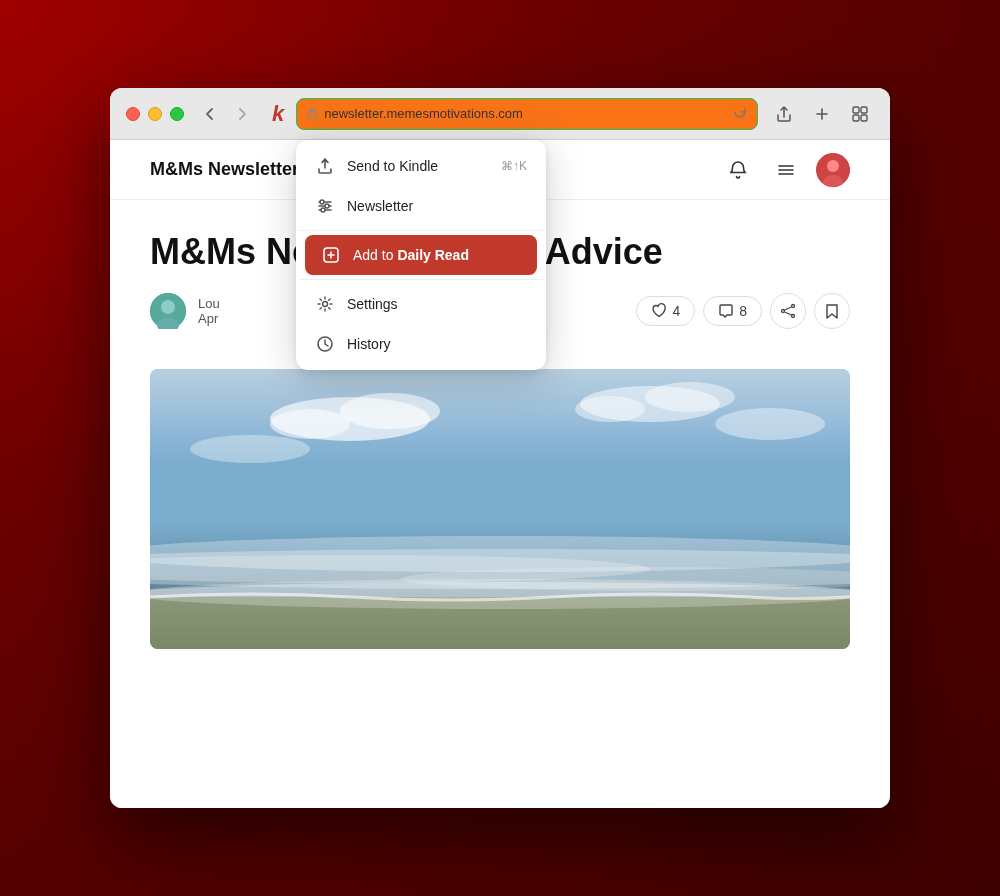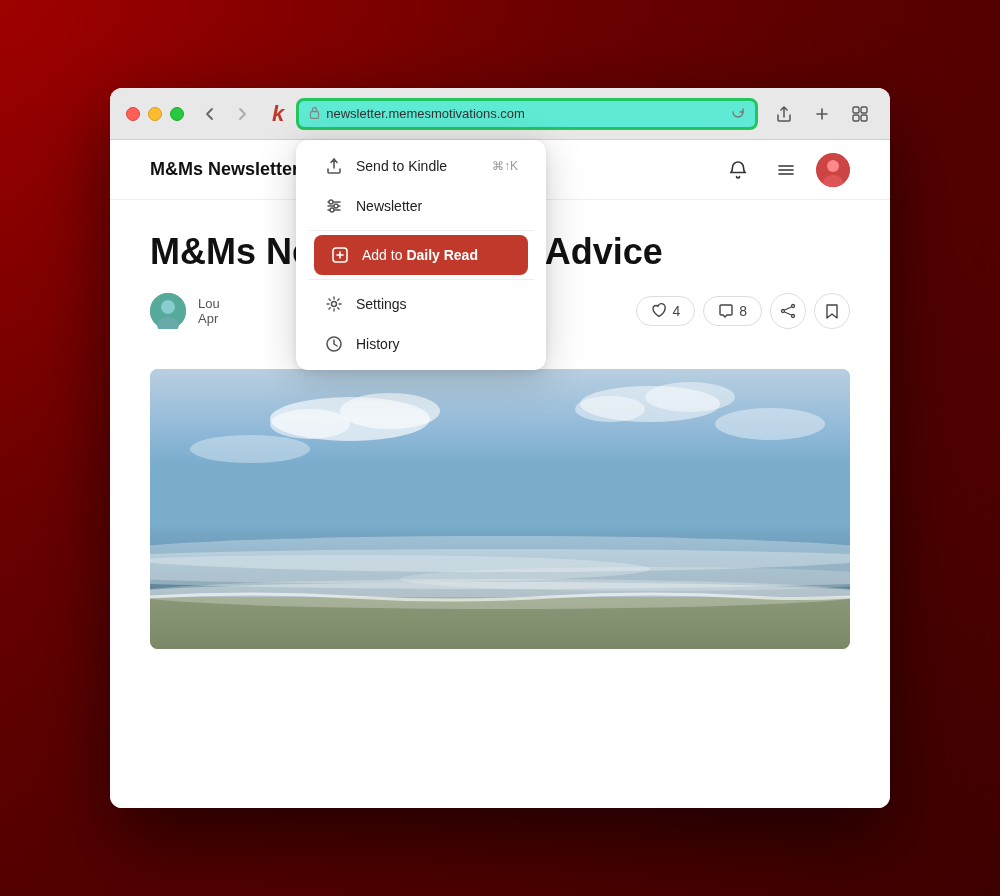--- a/index.html
+++ b/index.html
@@ -78,22 +78,22 @@
     .kindle-logo {
       color: #c0392b;
       font-size: 22px;
       font-weight: bold;
       font-style: italic;
       margin-left: 4px;
     }
 
     .address-bar {
       flex: 1;
-      background: #5eead4;
-      border: 3px solid #22c55e;
+      background: #f97316;
+      border: 1px solid #22c55e;
       border-radius: 8px;
       height: 32px;
       display: flex;
       align-items: center;
       padding: 0 10px;
       gap: 6px;
       font-size: 13px;
       color: #333;
     }
 
@@ -312,21 +312,21 @@
     .dropdown-menu {
       position: absolute;
       top: 52px;
       left: 186px;
       width: 250px;
       background: white;
       border-radius: 12px;
       box-shadow: 0 8px 40px rgba(0,0,0,0.18), 0 2px 8px rgba(0,0,0,0.1);
       z-index: 1000;
       overflow: hidden;
-      padding: 6px 12px;
+      padding: 6px 3px;
     }
 
     .menu-item {
       display: flex;
       align-items: center;
       gap: 12px;
       padding: 10px 16px;
       cursor: pointer;
       font-size: 14px;
       color: #222;

